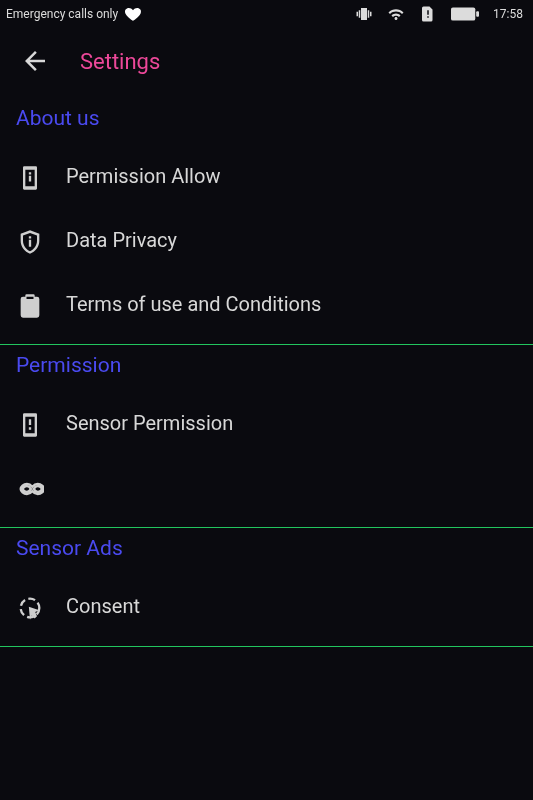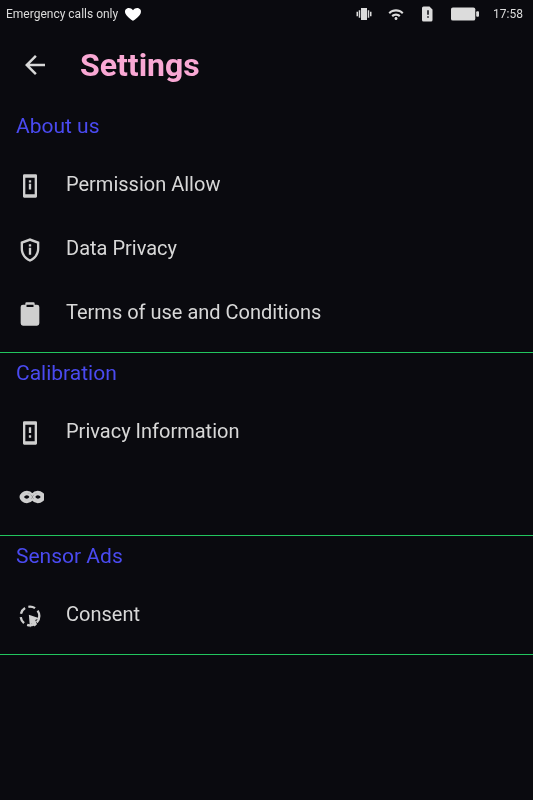--- a/index.html
+++ b/index.html
@@ -44,23 +44,23 @@
     align-items: center;
     padding: 18px 20px 22px 20px;
     gap: 30px;
   }
   .back-arrow {
     width: 30px;
     height: 30px;
     fill: #d8d8d8;
   }
   .app-title {
-    font-size: 32px;
-    font-weight: 700;
-    color: #f9a8d4;
+    font-size: 22px;
+    font-weight: 400;
+    color: #ec4899;
   }
   .section {
     border-bottom: 1px solid #22c55e;
     padding-bottom: 6px;
   }
   .section-header {
     color: #4a4af0;
     font-size: 21px;
     padding: 8px 16px 16px 16px;
   }
@@ -138,27 +138,27 @@
 
   <div class="list-item">
     <svg class="item-icon" viewBox="0 0 24 24">
         <path d="M9 2h6a1 1 0 0 1 1 1v1h2a2 2 0 0 1 2 2v14a2 2 0 0 1-2 2H6a2 2 0 0 1-2-2V6a2 2 0 0 1 2-2h2V3a1 1 0 0 1 1-1zm0 2v2h6V4H9zM7 10h10v2H7v-2zm0 4h10v2H7v-2z"></path>
       </svg>
     <span class="item-label">Terms of use and Conditions</span>
   </div>
 </div>
 
 <div class="section">
-  <div class="section-header">Calibration</div>
+  <div class="section-header">Permission</div>
 
   <div class="list-item">
     <svg class="item-icon" viewBox="0 0 24 24">
         <path d="M7 2h10a1 1 0 0 1 1 1v18a1 1 0 0 1-1 1H7a1 1 0 0 1-1-1V3a1 1 0 0 1 1-1zm1 3v14h8V5H8zm3 2h2v5h-2V7zm0 7h2v2h-2v-2z"></path>
       </svg>
-    <span class="item-label">Privacy Information</span>
+    <span class="item-label">Sensor Permission</span>
   </div>
 
   <div class="list-item">
     <svg class="item-icon" viewBox="0 0 24 24">
         <path d="M18.6 7.6c-1.7 0-3.2.8-4.6 2.4-1.4-1.6-2.9-2.4-4.6-2.4C6.4 7.6 4 10 4 12s2.4 4.4 5.4 4.4c1.7 0 3.2-.8 4.6-2.4 1.4 1.6 2.9 2.4 4.6 2.4 3 0 5.4-2.4 5.4-4.4s-2.4-4.4-5.4-4.4zM9.4 14.4C7.5 14.4 6 13.1 6 12s1.5-2.4 3.4-2.4c1.2 0 2.3.7 3.4 2.4-1.1 1.7-2.2 2.4-3.4 2.4zm9.2 0c-1.2 0-2.3-.7-3.4-2.4 1.1-1.7 2.2-2.4 3.4-2.4 1.9 0 3.4 1.3 3.4 2.4s-1.5 2.4-3.4 2.4z" fill="none" stroke="#cfcfcf" stroke-width="2"></path>
       </svg>
   </div>
 </div>
 
 <div class="section">

